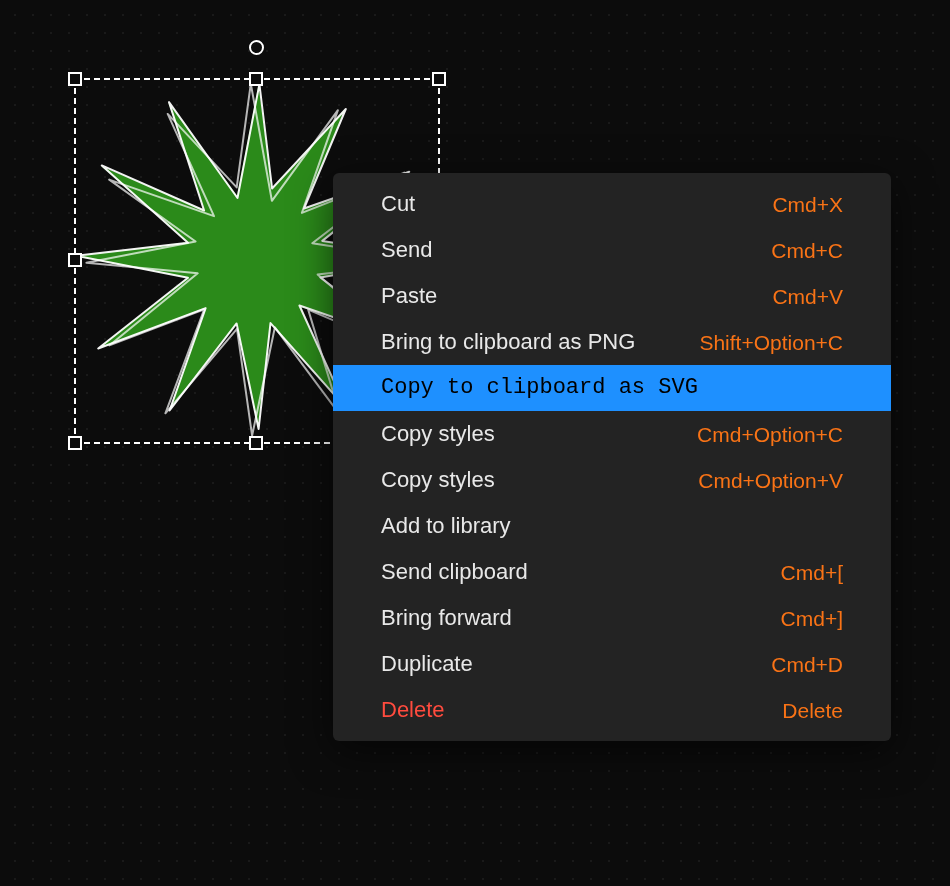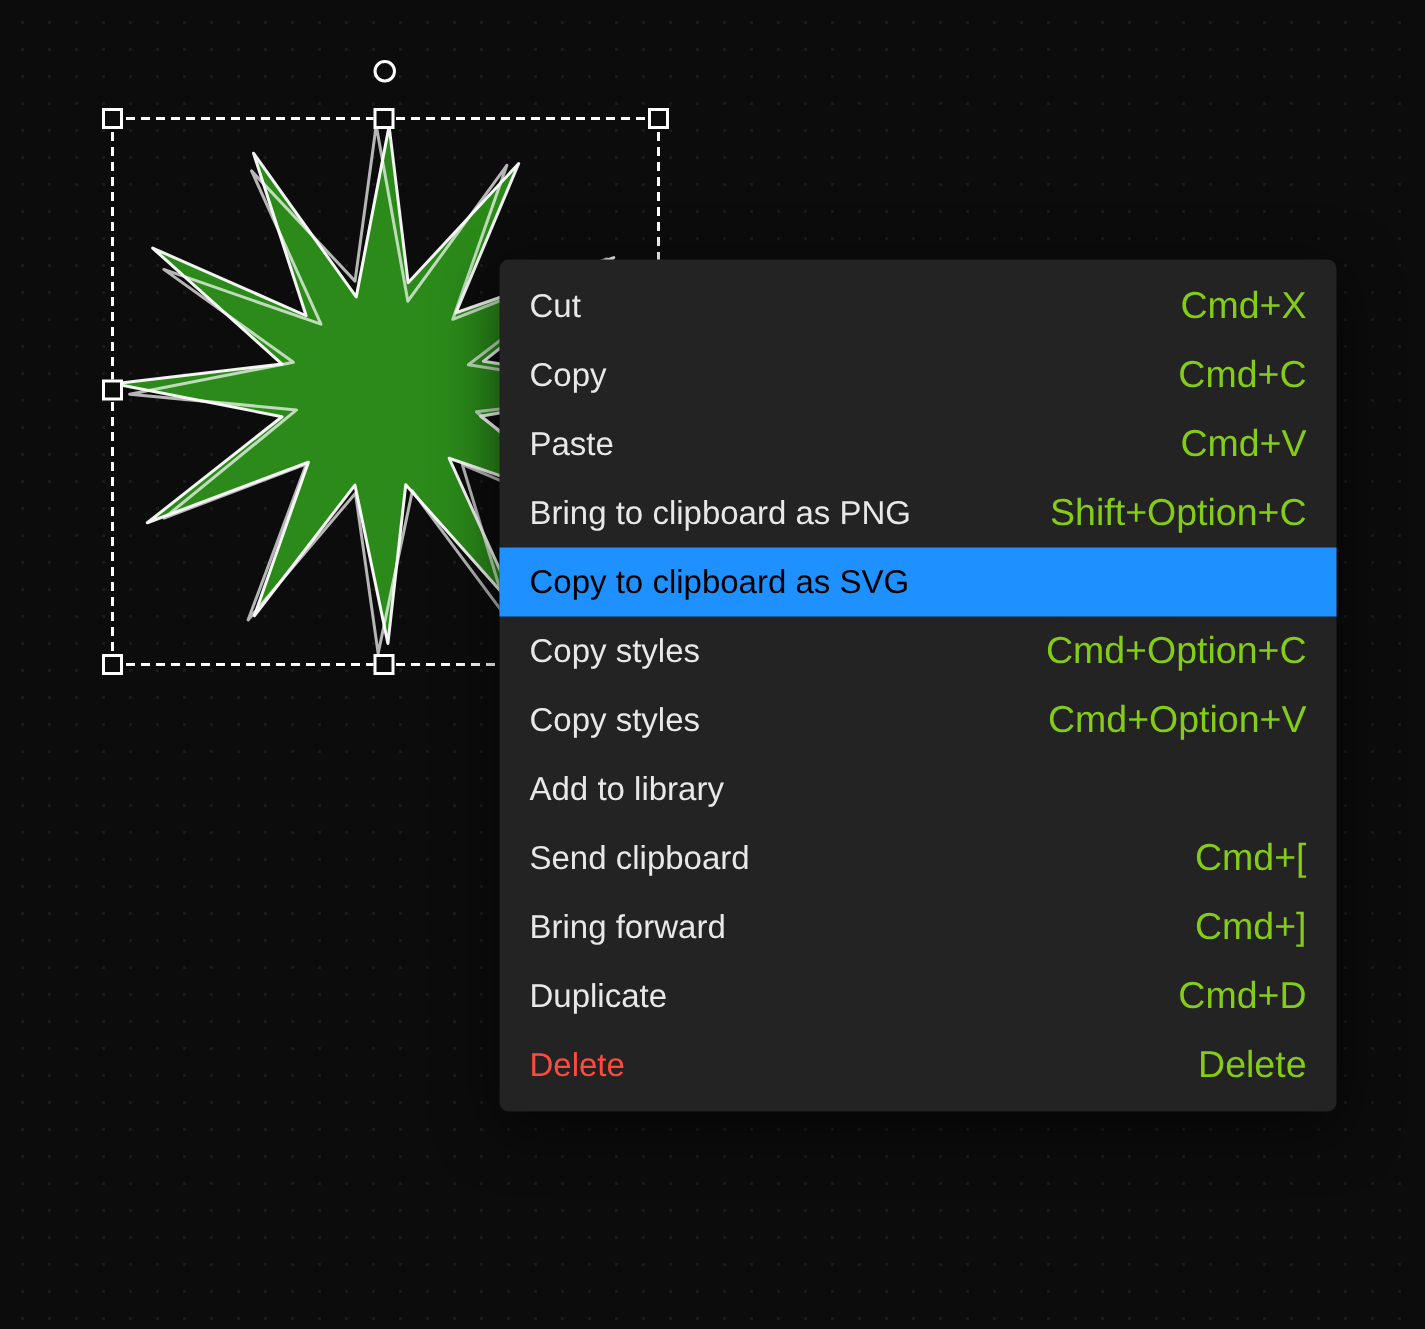--- a/index.html
+++ b/index.html
@@ -88,32 +88,33 @@
     border-radius: 6px;
     box-shadow: 0 10px 40px rgba(0,0,0,0.6);
     padding: 8px 0;
     font-size: 22px;
     line-height: 1;
   }
   .menu-item {
     display: flex;
     justify-content: space-between;
     align-items: center;
-    padding: 0 20px;
+    padding: 0 48px;
     height: 46px;
     color: #e8e8e8;
     cursor: default;
   }
   .menu-item .shortcut {
-    color: #84cc16;
-    font-size: 25px;
+    color: #f97316;
+    font-size: 21px;
   }
   .menu-item.highlight {
     background: #1e90ff;
     color: #000000;
+    font-family: Liberation Mono, monospace;
   }
   .menu-item.highlight .shortcut {
     color: #000000;
   }
   .menu-item.danger .label {
     color: #ff4b3e;
   }
 </style>
 </head>
 <body>
@@ -141,21 +142,21 @@
   <div class="handle h-s"></div>
   <div class="handle h-se"></div>
 </div>
 
 <div class="context-menu" id="context-menu">
     <div class="menu-item">
       <span class="label">Cut</span>
       <span class="shortcut">Cmd+X</span>
     </div>
     <div class="menu-item">
-      <span class="label">Copy</span>
+      <span class="label">Send</span>
       <span class="shortcut">Cmd+C</span>
     </div>
     <div class="menu-item">
       <span class="label">Paste</span>
       <span class="shortcut">Cmd+V</span>
     </div>
     <div class="menu-item">
       <span class="label">Bring to clipboard as PNG</span>
       <span class="shortcut">Shift+Option+C</span>
     </div>

